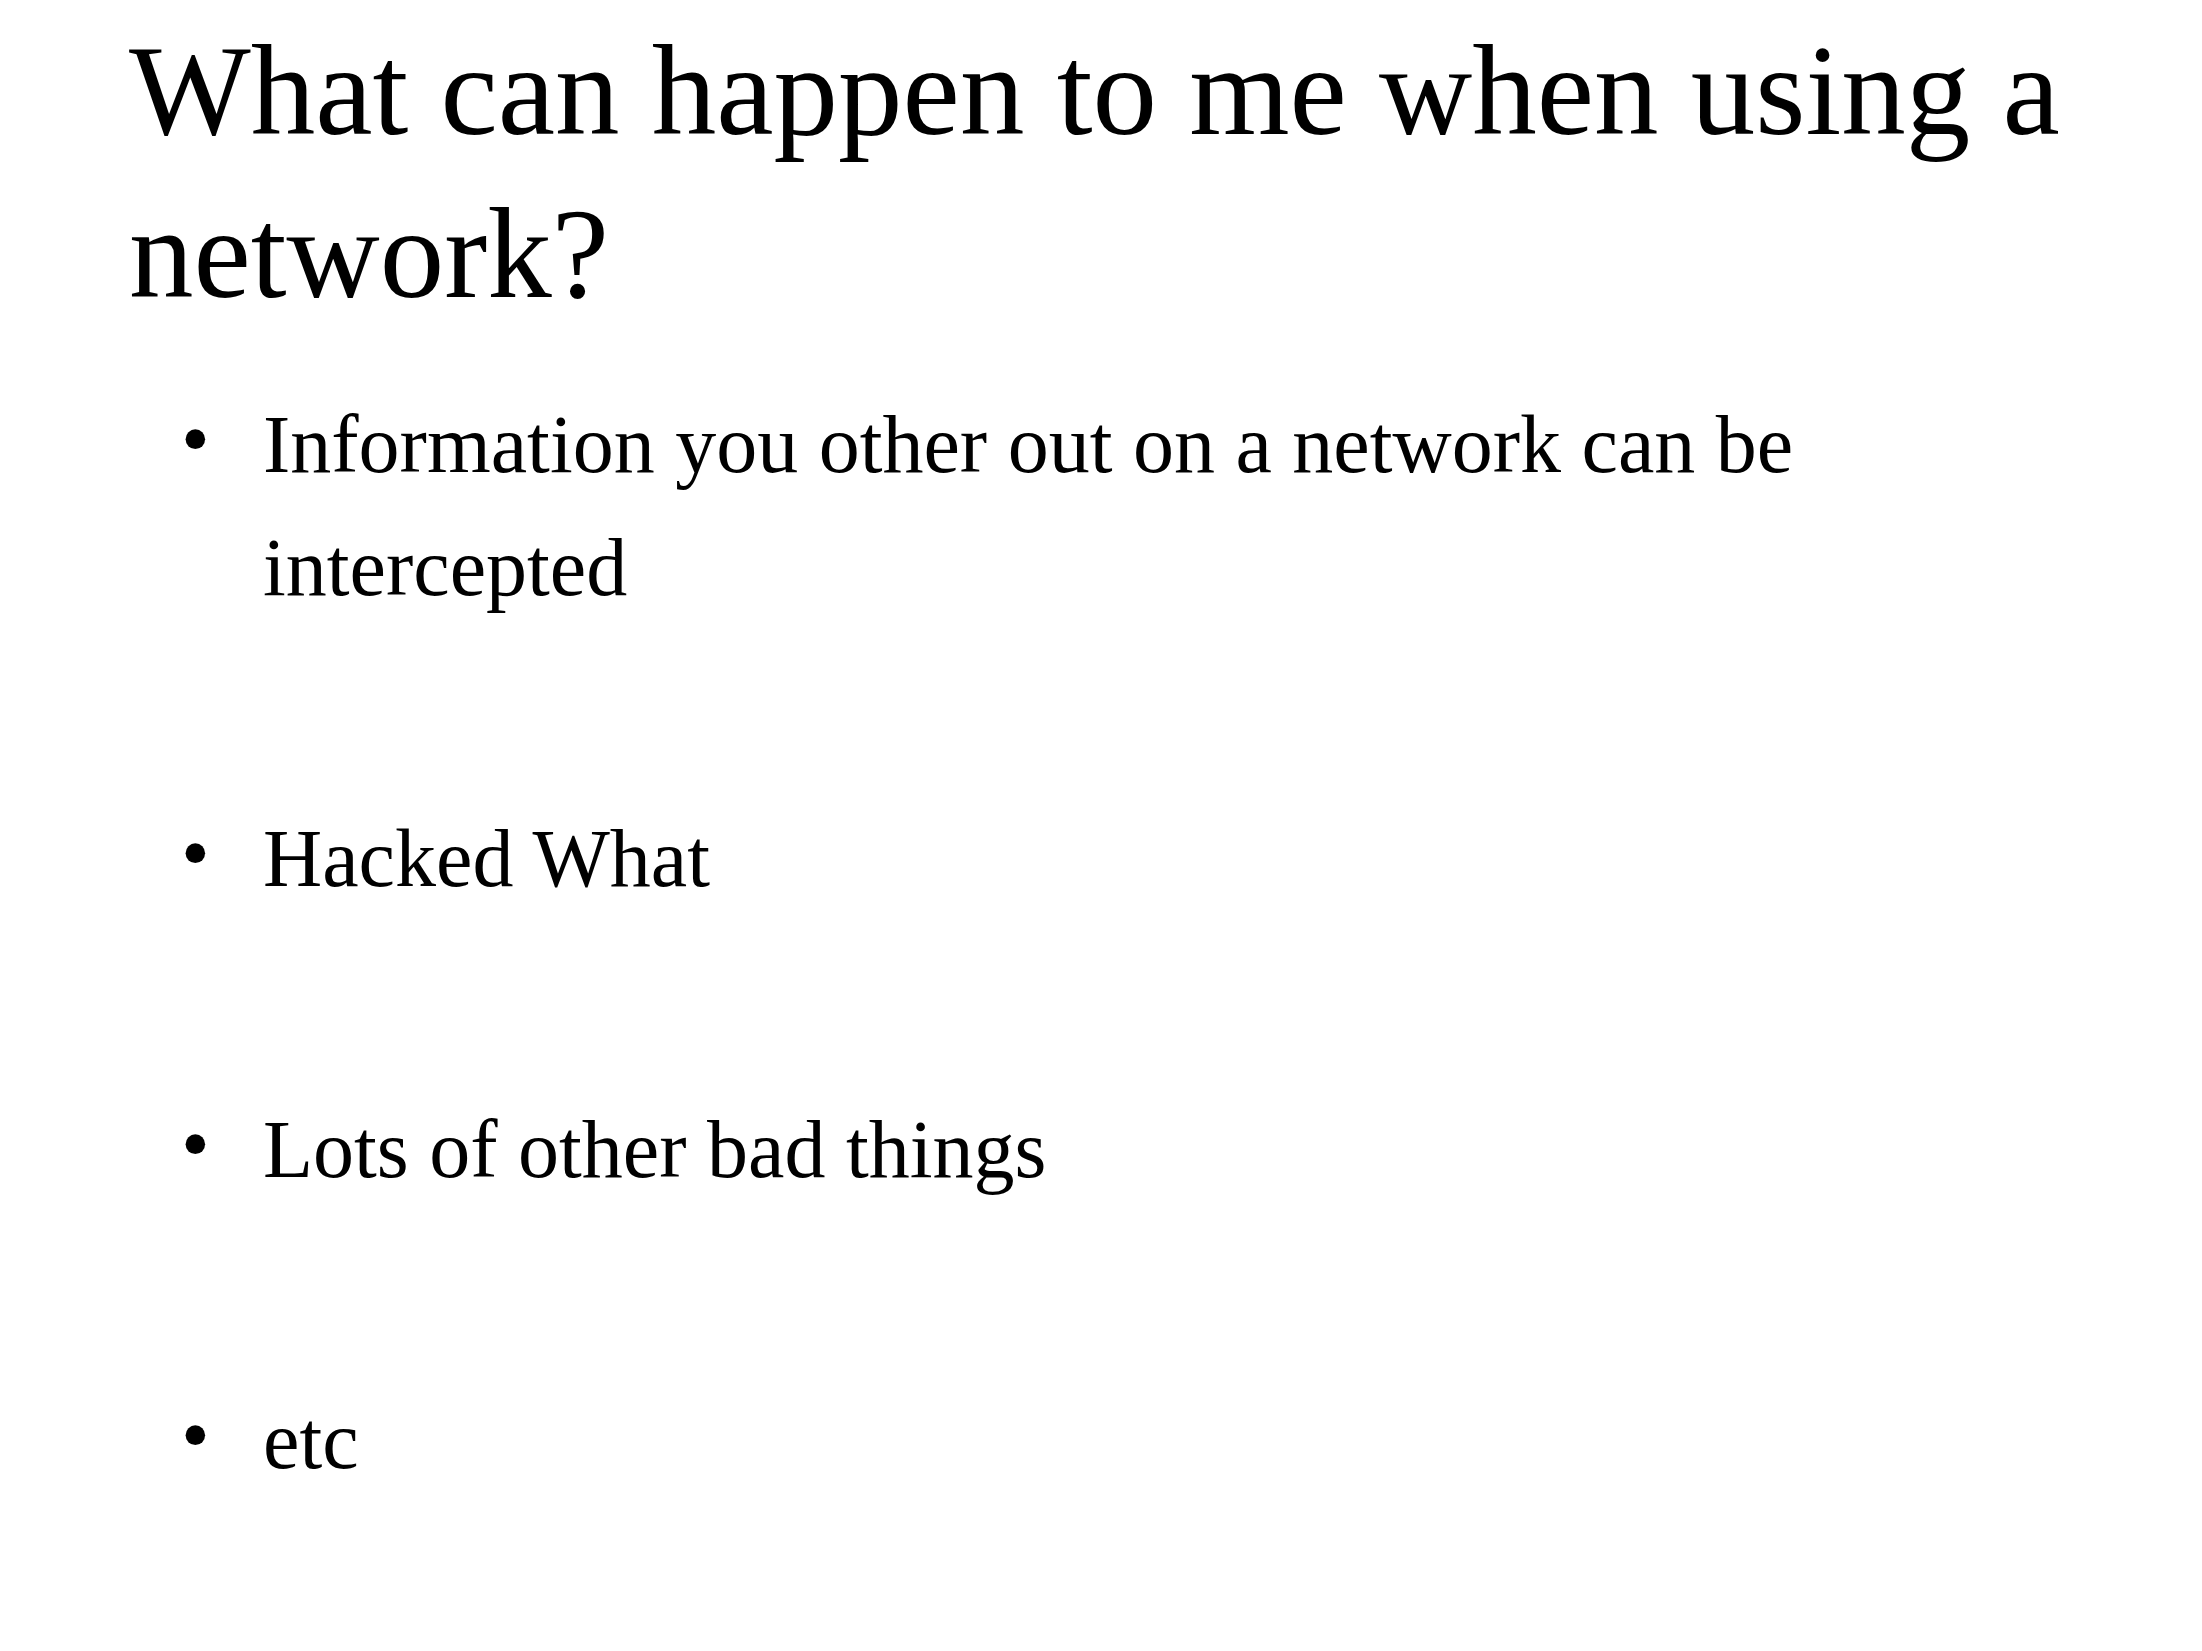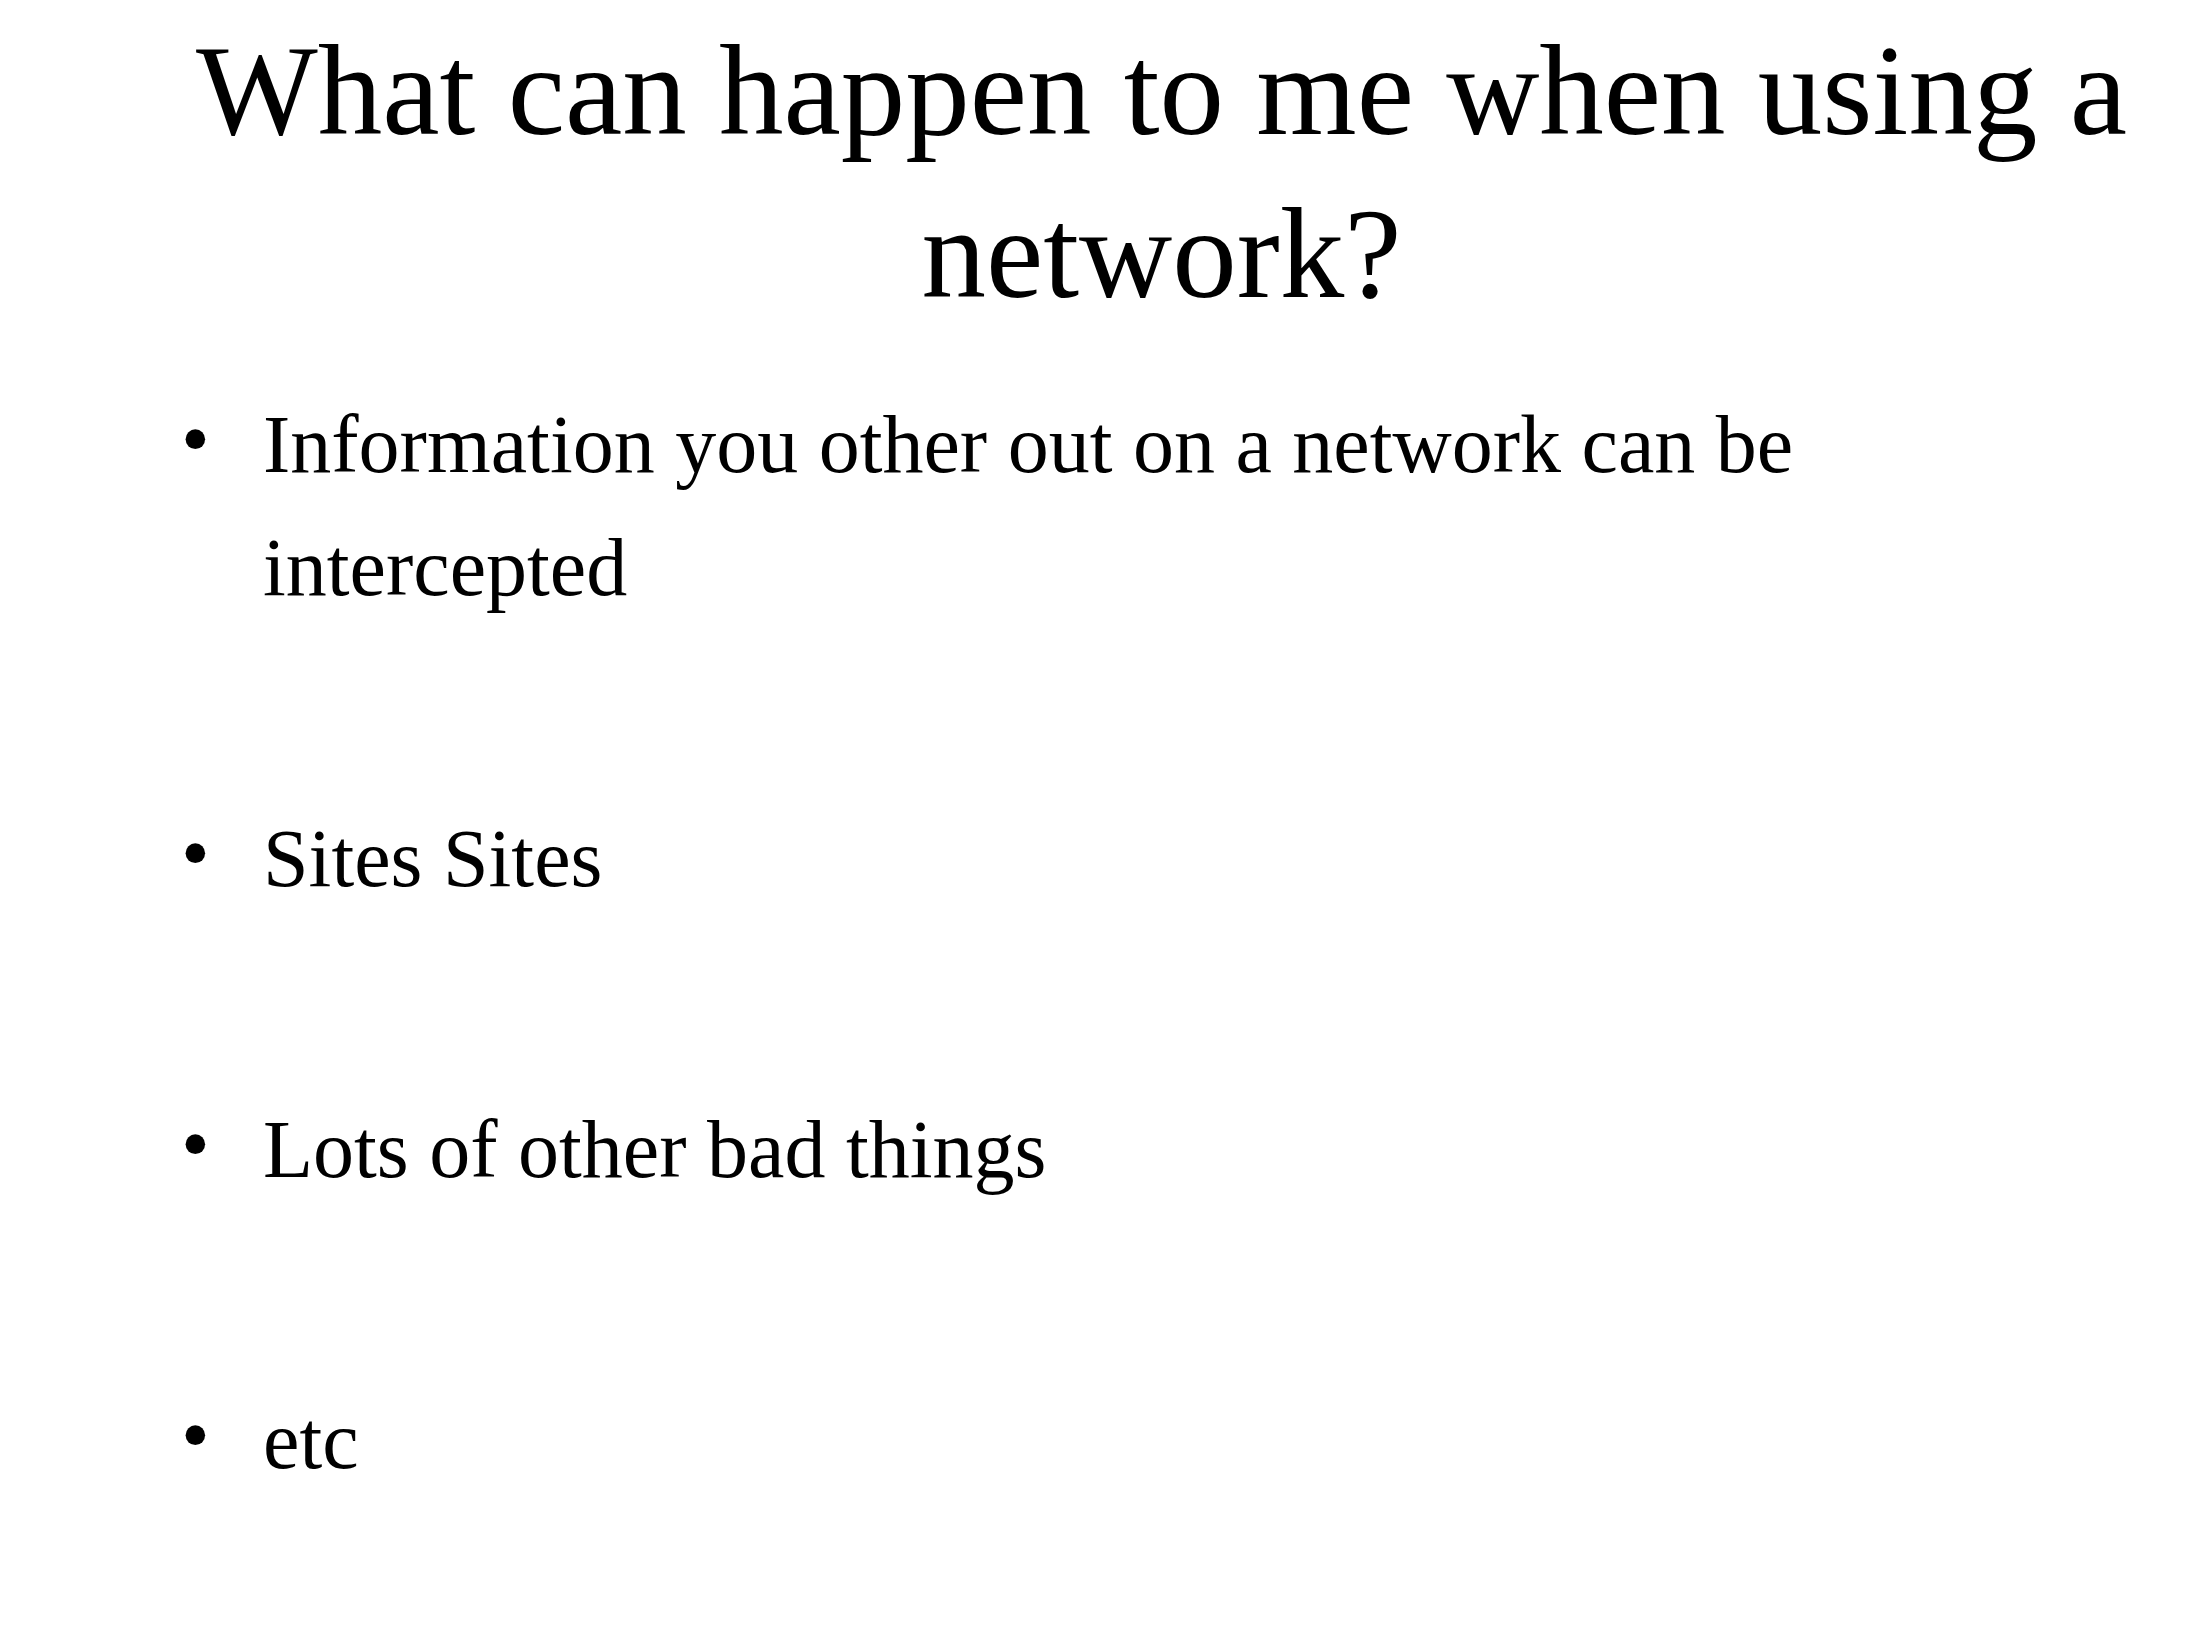--- a/index.html
+++ b/index.html
@@ -16,21 +16,20 @@
   }
   .slide {
     position: relative;
     width: 2203px;
     height: 1652px;
     background: #ffffff;
   }
   .title {
     margin: 8.6px 0 47px 129px;
     width: 2065px;
-    text-align: center;
     font-size: 129px;
     line-height: 1.27;
     font-weight: 400;
     letter-spacing: 0px;
   }
   .bullets {
     list-style: none;
     margin: 0 120px 0 181px;
     padding: 0;
   }
@@ -58,21 +57,21 @@
 <div class="slide">
   <h1 class="title">What can happen to me when using a network?</h1>
 
   <ul class="bullets">
     <li>
       <span class="bullet-marker">•</span>
       <span>Information you other out on a network can be intercepted</span>
     </li>
     <li>
       <span class="bullet-marker">•</span>
-      <span>Sites Sites</span>
+      <span>Hacked What</span>
     </li>
     <li>
       <span class="bullet-marker">•</span>
       <span>Lots of other bad things</span>
     </li>
     <li>
       <span class="bullet-marker">•</span>
       <span>etc</span>
     </li>
   </ul>

